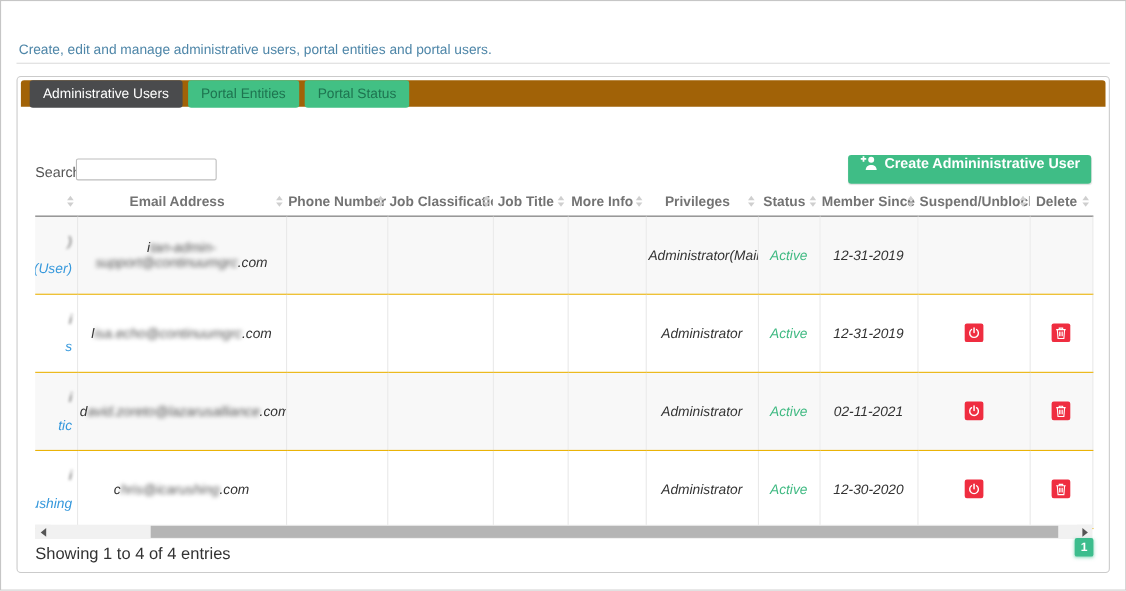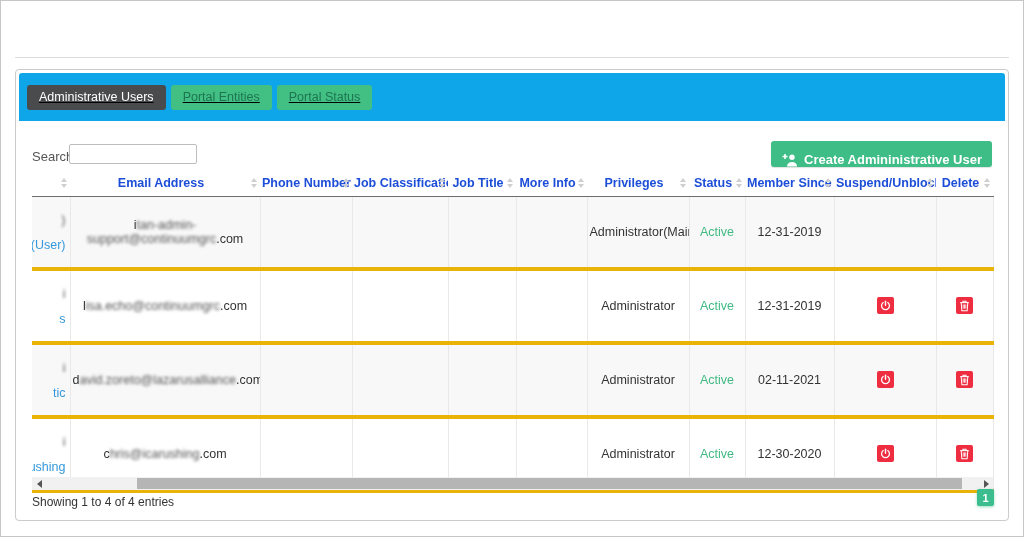--- a/index.html
+++ b/index.html
@@ -13,54 +13,54 @@
   .page-title { position:absolute; left:16px; top:8px; margin:0; font-size:21px;
                 font-weight:700; color:#3c4b59; }
   .page-subtitle { position:absolute; left:16px; top:37px; font-size:12.5px; color:#4e86a8; }
   .header-divider { position:absolute; left:14px; right:14px; top:56px; height:0;
                     border-top:1px solid #ddd; }
 
   
   .panel { position:absolute; left:14px; top:68px; width:994px; height:452px;
            border:1px solid #cbcbcb; border-radius:4px; background:#fff; }
 
-  .tabbar { position:absolute; left:3px; right:3px; top:3px; height:48px; background:#0ea5e9;
+  .tabbar { position:absolute; left:3px; right:3px; top:3px; height:24px; background:#a16207;
             border-radius:3px 3px 0 0; display:flex; align-items:center; gap:5px;
-            padding-left:8px;text-decoration:underline; }
+            padding-left:8px; }
   .tab { height:25px; line-height:25px; padding:0 12px; border-radius:3px; font-size:12.5px;
          background:#42c084; color:#1e7450; cursor:pointer; white-space:nowrap; }
   .tab.active { background:#4a4b4d; color:#fff; }
 
   
   .search-label { position:absolute; left:16px; top:79px; font-size:13px; color:#555; }
   .search-input { position:absolute; left:53px; top:74px; width:128px; height:20px;
                   border:1px solid #bdbdbd; border-radius:2px; font-size:12px; padding:0 5px;
                   font-family:inherit; color:#333; }
   .create-btn { position:absolute; right:16px; top:71px; height:26px; background:#3fbd86;
                 color:#fff; border:none; border-radius:3px; font-size:13px; font-weight:700;
-                display:flex; align-items:flex-end; gap:6px; padding:0 10px; cursor:pointer;
+                display:flex; align-items:flex-start; gap:6px; padding:0 10px; cursor:pointer;
                 font-family:inherit; box-shadow:0 1px 1px rgba(0,0,0,.12); }
 
   
   .table-wrap { position:absolute; left:16px; top:100px; width:961px; }
   table.users { border-collapse:collapse; table-layout:fixed; width:961px;
                 font-size:12.5px; color:#333; }
-  th { height:26px; font-weight:700; font-size:12.5px; color:#1d4ed8; text-align:center;
+  th { height:26px; font-weight:700; font-size:12.5px; color:#737373; text-align:center;
        position:relative; border-bottom:1px solid #6d6d6d; padding:0 10px 0 2px;
        white-space:nowrap; overflow:hidden; cursor:pointer; }
   .sort { position:absolute; right:3px; top:50%; transform:translateY(-50%);
           display:flex; flex-direction:column; gap:2px; }
   .sort i { display:block; width:0; height:0; border-left:3.5px solid transparent;
             border-right:3.5px solid transparent; }
   .sort i.up { border-bottom:4px solid #cfcfcf; }
   .sort i.down { border-top:4px solid #cfcfcf; }
 
   td { height:70px; text-align:center; border-right:1px solid #e9e9e9;
-       border-bottom:4px solid #eab308; padding:0 2px; overflow:hidden;
-       background:#fff; vertical-align:middle; }
+       border-bottom:1px solid #eab308; padding:0 2px; overflow:hidden;
+       background:#fff; vertical-align:middle;font-style:italic; }
   tr.odd td { background:#f8f8f8; }
 
   .clip-cell { position:relative; width:100%; height:70px; }
   .clip-inner { position:absolute; right:2px; top:50%; transform:translateY(-50%);
                 text-align:right; white-space:nowrap; }
   .frag-name { display:block; color:#555; filter:blur(1.4px); line-height:16px; }
   .frag-link { display:block; color:#3598dc; line-height:16px; margin-top:9px;
                cursor:pointer; }
 
   .email-blur { filter:blur(1.8px); color:#555; }
@@ -79,31 +79,32 @@
   .hs-arrow.left { left:0; }
   .hs-arrow.right { right:0; }
   .tri-left { width:0; height:0; border-top:4px solid transparent;
               border-bottom:4px solid transparent; border-right:5px solid #555; }
   .tri-right { width:0; height:0; border-top:4px solid transparent;
                border-bottom:4px solid transparent; border-left:5px solid #555; }
   .hs-thumb { position:absolute; left:105px; top:1px; width:825px; height:11px;
               background:#b5b5b5; cursor:grab; }
 
   
-  .footer-text { position:absolute; left:16px; top:425px; font-size:12px; color:#333; }
+  .footer-text { position:absolute; left:16px; top:425px; font-size:15px; color:#333; }
   .page-btn { position:absolute; right:14px; top:419px; width:17px; height:17px;
               background:#3cbd8d; color:#fff; font-size:11px; font-weight:700;
               display:flex; align-items:center; justify-content:center; border-radius:2px;
               box-shadow:0 1px 3px rgba(60,189,141,.5); cursor:pointer; }
 </style>
 </head>
 <body>
 
 <div class="screen">
 
+  <div class="page-subtitle">Create, edit and manage administrative users, portal entities and portal users.</div>
   <div class="header-divider"></div>
 
   <div class="panel">
 
     <div class="tabbar">
         <div class="tab active">Administrative Users</div>
         <div class="tab">Portal Entities</div>
         <div class="tab">Portal Status</div>
       </div>
 

